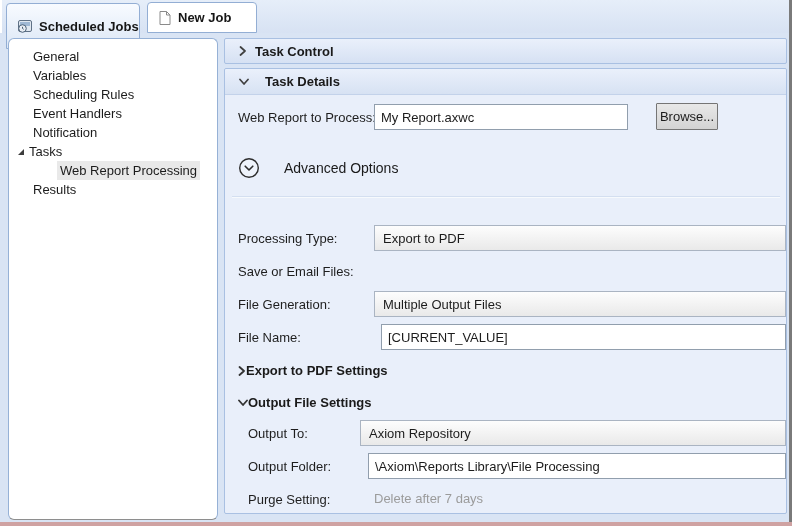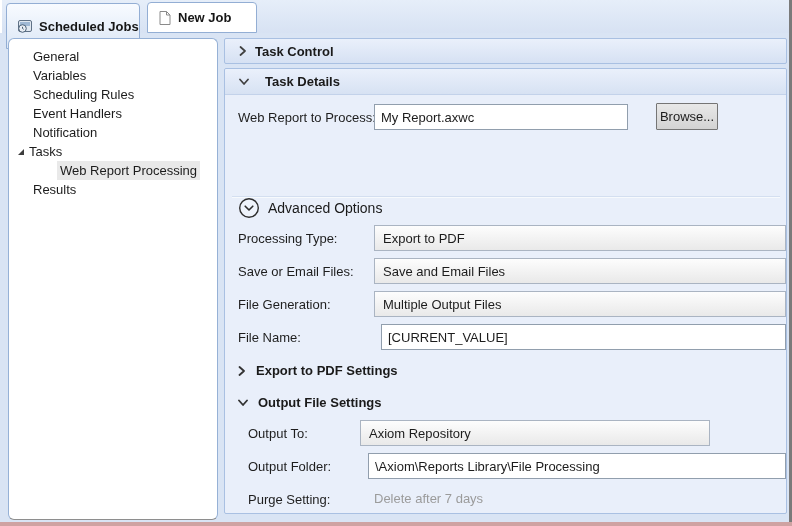--- a/index.html
+++ b/index.html
@@ -45,23 +45,23 @@
   .txtbox { position:absolute; height:26px; background:#ffffff; border:1px solid #919ead;
             font-family:"Liberation Sans", sans-serif; font-size:13px; color:#1c1c1c; padding:11px 6px; }
   .dropdown { position:absolute; height:26px; background:linear-gradient(#fdfdfd,#e9e9e9);
               border:1px solid #aab4c2; display:flex; align-items:center; padding:0 8px;
               color:#1c1c1c; cursor:default; white-space:nowrap; }
   .btn { position:absolute; height:27px; background:linear-gradient(#e8e8e8,#d3d3d3);
          border:1px solid #757575; border-radius:1px; font-family:"Liberation Sans", sans-serif;
          font-size:13px; color:#1c1c1c; display:flex; align-items:center; justify-content:center; cursor:default;margin-left:20px; }
   .separator { position:absolute; left:232px; width:548px; top:196px; height:2px;
                background:#f7fafd; border-top:1px solid #d4dff0; }
-  .subhdr { position:absolute; display:flex; align-items:center; gap:10px; cursor:default; }
+  .subhdr { position:absolute; display:flex; align-items:center; cursor:default; }
   .subhdr .hdr-title { font-size:13px; }
-  .adv-row { position:absolute; left:238px; top:157px; display:flex; align-items:center; gap:8px; cursor:default;margin-top:40px; }
+  .adv-row { position:absolute; left:238px; top:157px; display:flex; align-items:center; gap:24px; cursor:default; }
   .adv-label { font-size:14px; color:#1a1a1a; }
   .purge-val { position:absolute; color:#9b9b9b; white-space:nowrap; }
   .icon { display:inline-flex; flex:none; }
 </style>
 </head>
 <body>
 
 <div id="frame">
 
   <div class="tabstrip">
@@ -140,21 +140,20 @@
     </span>
     <span class="adv-label">Advanced Options</span>
   </div>
 
   <div class="separator"></div>
 
   <div class="lbl" style="left:238px; top:230px;">Processing Type:</div>
   <div class="dropdown" style="left:374px; top:225px; width:412px;">Export to PDF</div>
 
   <div class="lbl" style="left:238px; top:263px;">Save or Email Files:</div>
-  <div class="dropdown" style="left:374px; top:258px; width:412px;">Save and Email Files</div>
 
   <div class="lbl" style="left:238px; top:296px;">File Generation:</div>
   <div class="dropdown" style="left:374px; top:291px; width:412px;">Multiple Output Files</div>
 
   <div class="lbl" style="left:238px; top:329px;">File Name:</div>
   <input class="txtbox" style="left: 381px; top: 324px; width: 405px;" value="[CURRENT_VALUE]">
 
   <div class="subhdr" style="left:238px; top:363px;">
     <span class="icon">
       <svg width="8" height="10" viewBox="0 0 8 10">
@@ -167,21 +166,21 @@
   <div class="subhdr" style="left:238px; top:395px;">
     <span class="icon">
       <svg width="10" height="8" viewBox="0 0 10 8">
           <path d="M1 1.5 L5 6 L9 1.5" fill="none" stroke="#333333" stroke-width="1.8" stroke-linecap="round" stroke-linejoin="round"></path>
         </svg>
     </span>
     <span class="hdr-title">Output File Settings</span>
   </div>
 
   <div class="lbl" style="left:248px; top:425px;">Output To:</div>
-  <div class="dropdown" style="left:360px; top:420px; width:350px;">Axiom Repository</div>
+  <div class="dropdown" style="left:360px; top:420px; width:426px;">Axiom Repository</div>
 
   <div class="lbl" style="left:248px; top:458px;">Output Folder:</div>
   <input class="txtbox" style="left: 368px; top: 453px; width: 418px;" value="\Axiom\Reports Library\File Processing">
 
   <div class="lbl" style="left:248px; top:491px;">Purge Setting:</div>
   <div class="purge-val" style="left:374px; top:491px;">Delete after 7 days</div>
 
   <div class="right-edge"></div>
   <div class="bottom-strip"></div>
 </div>

